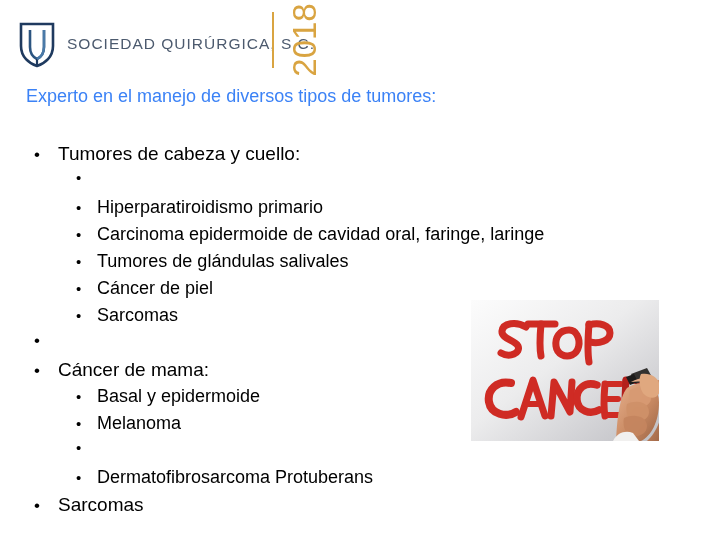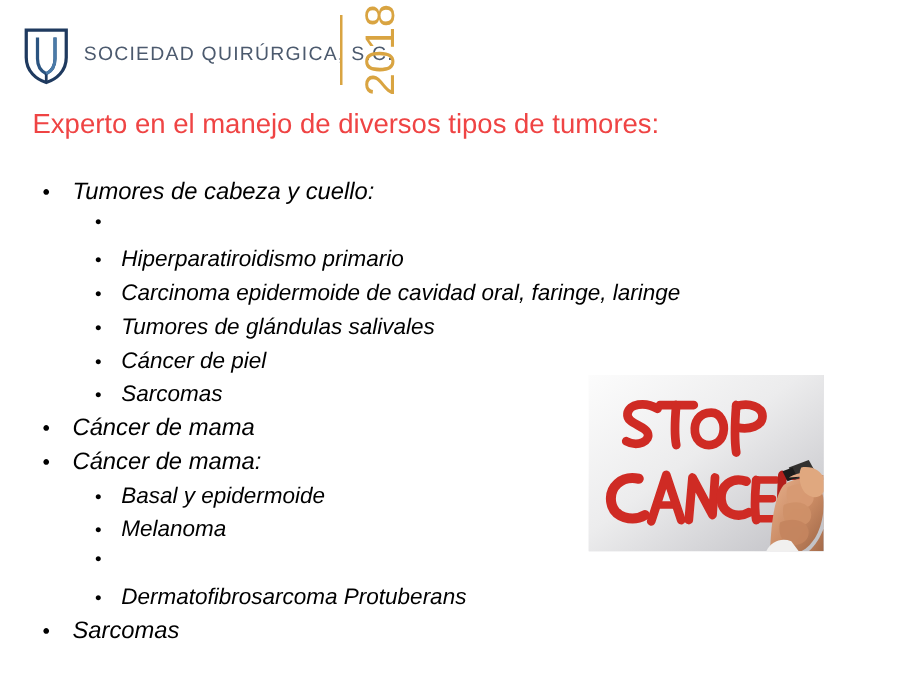--- a/index.html
+++ b/index.html
@@ -78,22 +78,22 @@
     white-space: nowrap;
     line-height: 1;
   }
 
   
   #slide-title {
     position: absolute;
     left: 26px;
     top: 86px;
     font-family: "Liberation Sans", sans-serif;
-    font-size: 22px;
-    color: #ef4444;
+    font-size: 18px;
+    color: #3b82f6;
     white-space: nowrap;
   }
 
   
   #bullet-list {
     position: absolute;
     left: 26px;
     top: 143px;
     width: 670px;
   }
@@ -125,21 +125,20 @@
     width: 24px;
     font-size: 17px;
   }
   .level-2 .bullet-mark {
     width: 21px;
     font-size: 15px;
   }
 
   .bullet-text {
     flex: 0 1 auto;
-    font-style: italic;
   }
 
   
   #stop-cancer-picture {
     position: absolute;
     left: 471px;
     top: 300px;
     width: 188px;
     height: 141px;
     overflow: hidden;
@@ -218,21 +217,20 @@
       <div class="bullet-row level-2">
         <span class="bullet-mark">•</span>
         <span class="bullet-text">Cáncer de piel</span>
       </div>
       <div class="bullet-row level-2">
         <span class="bullet-mark">•</span>
         <span class="bullet-text">Sarcomas</span>
       </div>
       <div class="bullet-row level-1">
         <span class="bullet-mark">•</span>
-        <span class="bullet-text">Cáncer de mama</span>
       </div>
       <div class="bullet-row level-1">
         <span class="bullet-mark">•</span>
         <span class="bullet-text">Cáncer de mama:</span>
       </div>
       <div class="bullet-row level-2">
         <span class="bullet-mark">•</span>
         <span class="bullet-text">Basal y epidermoide</span>
       </div>
       <div class="bullet-row level-2">

